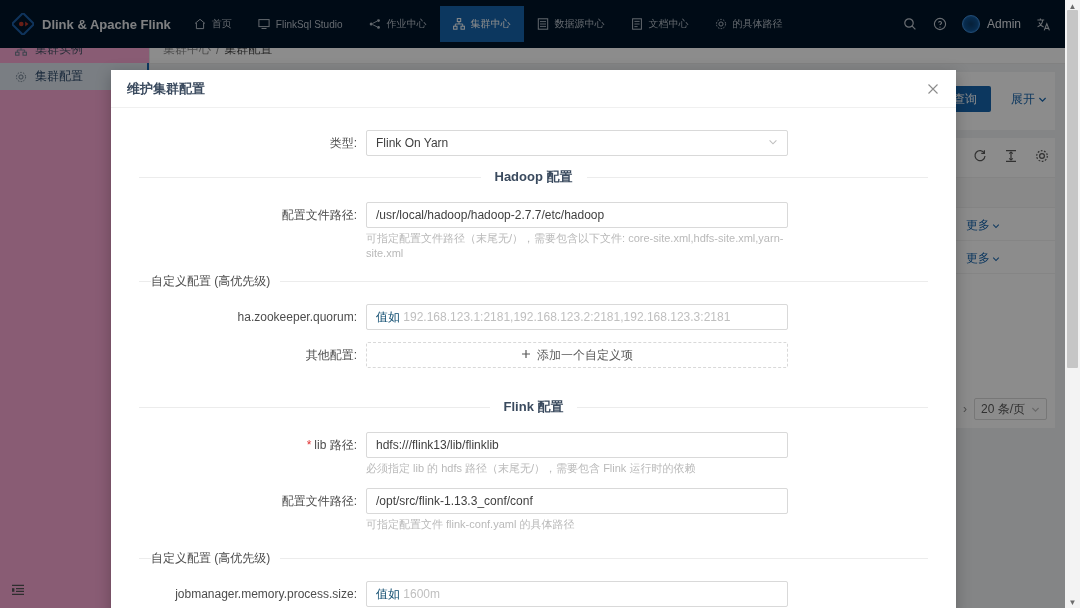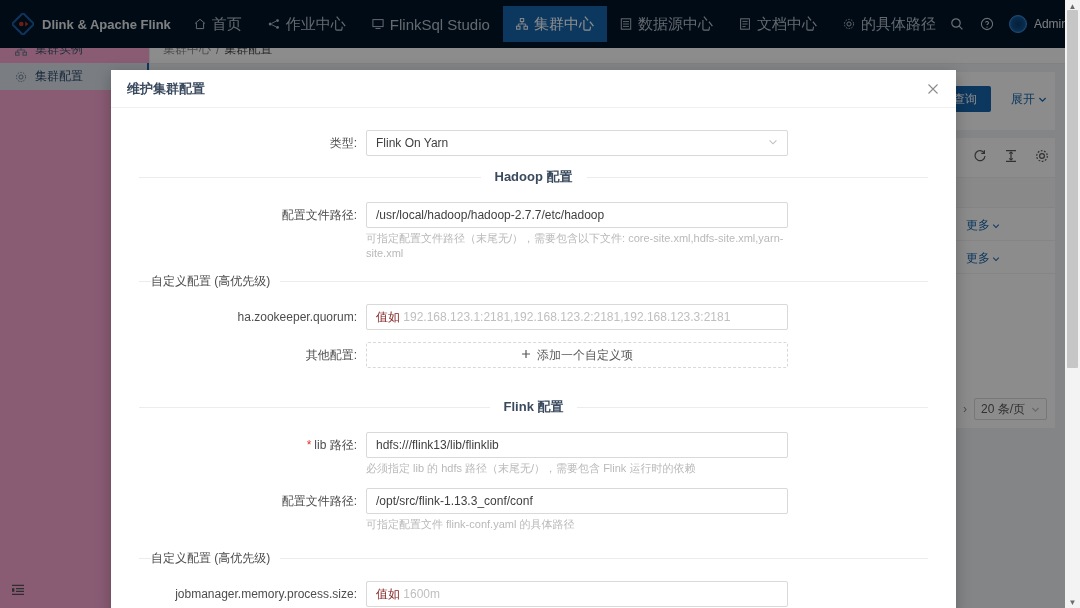--- a/index.html
+++ b/index.html
@@ -19,21 +19,21 @@
   }
   .logo-wrap { display:flex; align-items:center; padding:0 10px 0 12px; }
   .logo-mark { width:22px; height:22px; position:relative; }
   .brand {
     color:#e8eaed; font-size:13px; font-weight:bold; margin-left:8px;
     white-space:nowrap;
   }
   .navitems { display:flex; align-items:center; height:36px; }
   .navitem {
     display:flex; align-items:center; gap:5px; height:36px;
-    padding:0 13px; color:#b6bfc9; font-size:15px; white-space:nowrap;
+    padding:0 13px; color:#b6bfc9; font-size:10px; white-space:nowrap;
     cursor:pointer;
   }
   .navitem.active { background:#1765ad; color:#fff; }
   .navitem .nico { display:inline-flex; width:13px; height:13px; align-items:center; justify-content:center; }
   .nav-right { margin-left:auto; display:flex; align-items:center; gap:14px; padding-right:14px; }
   .nav-right .ricon { width:16px; height:16px; color:#c3cad2; display:inline-flex; align-items:center; justify-content:center; cursor:pointer; }
   .avatar-wrap { display:flex; align-items:center; gap:7px; cursor:pointer; }
   .avatar {
     width:18px; height:18px; border-radius:50%;
     background:radial-gradient(circle at 50% 50%, #0b3a66 0%, #0e4f8c 55%, #2f7fd0 100%);
@@ -129,21 +129,21 @@
   }
   .flabel .req { color:#e03131; margin-right:3px; }
   .fctrl { width:422px; }
   .inp {
     width:100%; height:26px; border:1px solid #d9d9d9; border-radius:2px;
     padding:0 9px; font-size:12px; color:#3f3f3f; background:#fff;
     font-family:"Liberation Sans","DejaVu Sans",sans-serif;
     display:flex; align-items:center;
   }
   .inp.ph { color:#bfbfbf; }
-  .inp .ph-pre { color:#7f1d1d; }
+  .inp .ph-pre { color:#0c4a6e; }
   .select {
     width:100%; height:26px; border:1px solid #d9d9d9; border-radius:2px;
     padding:0 9px; font-size:12px; color:#3f3f3f; background:#fff;
     display:flex; align-items:center; justify-content:space-between; cursor:pointer;
   }
   .select .chev { color:#bfbfbf; font-size:10px; }
   .hint { font-size:11px; color:#b9b9b9; margin-top:3px; line-height:15px; }
 
   
   .sec-center {
@@ -191,36 +191,36 @@
       <span class="nico">
         <svg width="12" height="12" viewBox="0 0 12 12">
             <path d="M1 5.5 L6 1.3 L11 5.5 M2.4 5 V10.6 H9.6 V5" fill="none" stroke="currentColor" stroke-width="1"></path>
           </svg>
       </span>
       <span>首页</span>
     </div>
     <div class="navitem">
       <span class="nico">
         <svg width="12" height="12" viewBox="0 0 12 12">
+            <rect x="0.9" y="1.6" width="10.2" height="7" fill="none" stroke="currentColor" stroke-width="1"></rect>
+            <path d="M3.5 10.5 H8.5" stroke="currentColor" stroke-width="1"></path>
+          </svg>
+      </span>
+      <span>FlinkSql Studio</span>
+    </div>
+    <div class="navitem">
+      <span class="nico">
+        <svg width="12" height="12" viewBox="0 0 12 12">
             <circle cx="2.2" cy="6" r="1.5" fill="currentColor"></circle>
             <circle cx="9.5" cy="2.6" r="1.4" fill="currentColor"></circle>
             <circle cx="9.5" cy="9.4" r="1.4" fill="currentColor"></circle>
             <path d="M3.6 5.4 L8.2 3.1 M3.6 6.6 L8.2 8.9" stroke="currentColor" stroke-width="0.9"></path>
           </svg>
       </span>
       <span>作业中心</span>
-    </div>
-    <div class="navitem">
-      <span class="nico">
-        <svg width="12" height="12" viewBox="0 0 12 12">
-            <rect x="0.9" y="1.6" width="10.2" height="7" fill="none" stroke="currentColor" stroke-width="1"></rect>
-            <path d="M3.5 10.5 H8.5" stroke="currentColor" stroke-width="1"></path>
-          </svg>
-      </span>
-      <span>FlinkSql Studio</span>
     </div>
     <div class="navitem active">
       <span class="nico">
         <svg width="12" height="12" viewBox="0 0 12 12">
             <rect x="4.3" y="0.6" width="3.4" height="3" fill="none" stroke="currentColor" stroke-width="1"></rect>
             <rect x="0.6" y="8.2" width="3.4" height="3" fill="none" stroke="currentColor" stroke-width="1"></rect>
             <rect x="8" y="8.2" width="3.4" height="3" fill="none" stroke="currentColor" stroke-width="1"></rect>
             <path d="M6 3.7 V6 M2.3 8.1 V6 H9.7 V8.1" fill="none" stroke="currentColor" stroke-width="0.9"></path>
           </svg>
       </span>

